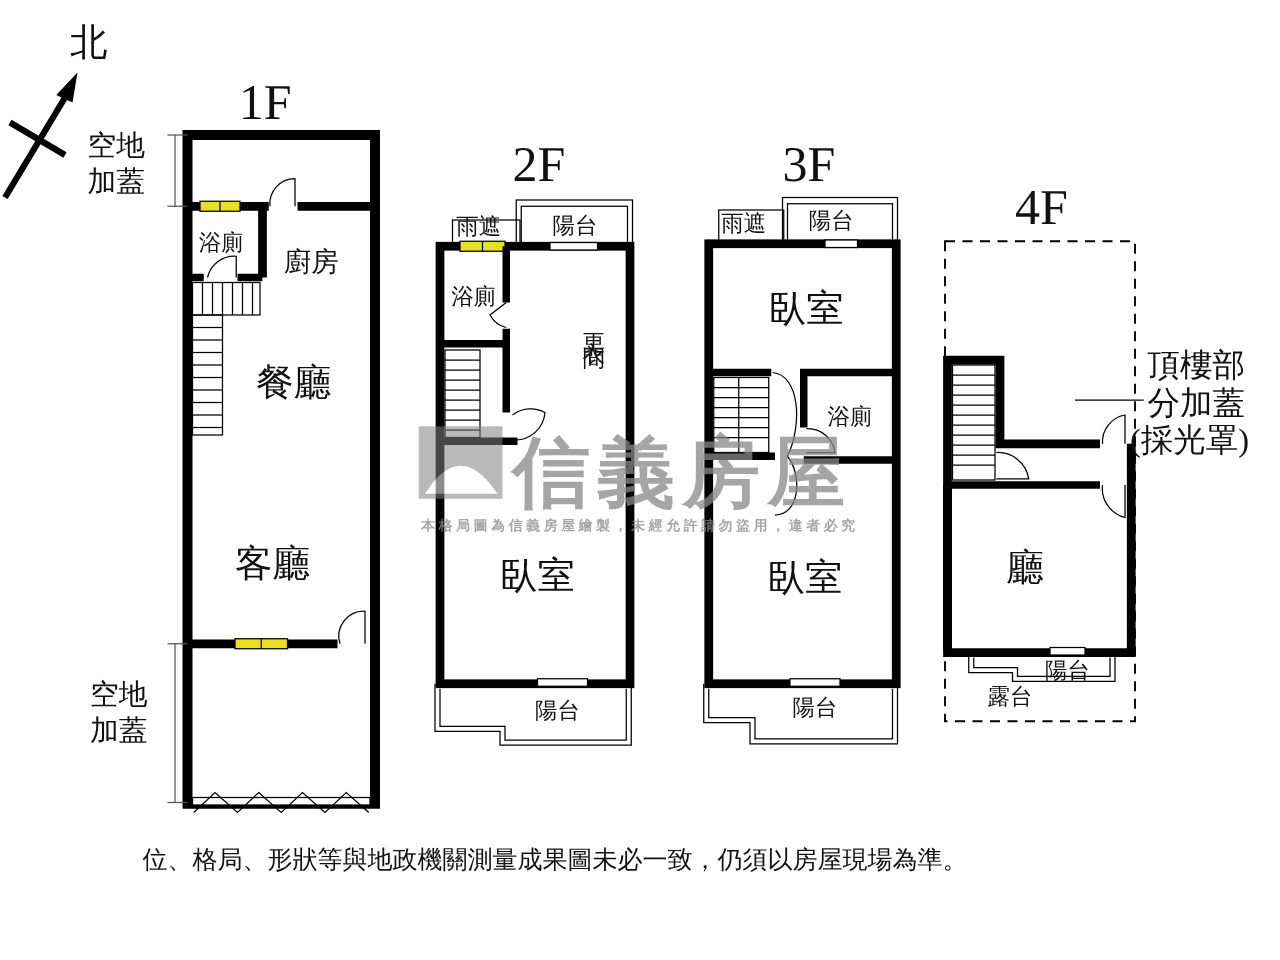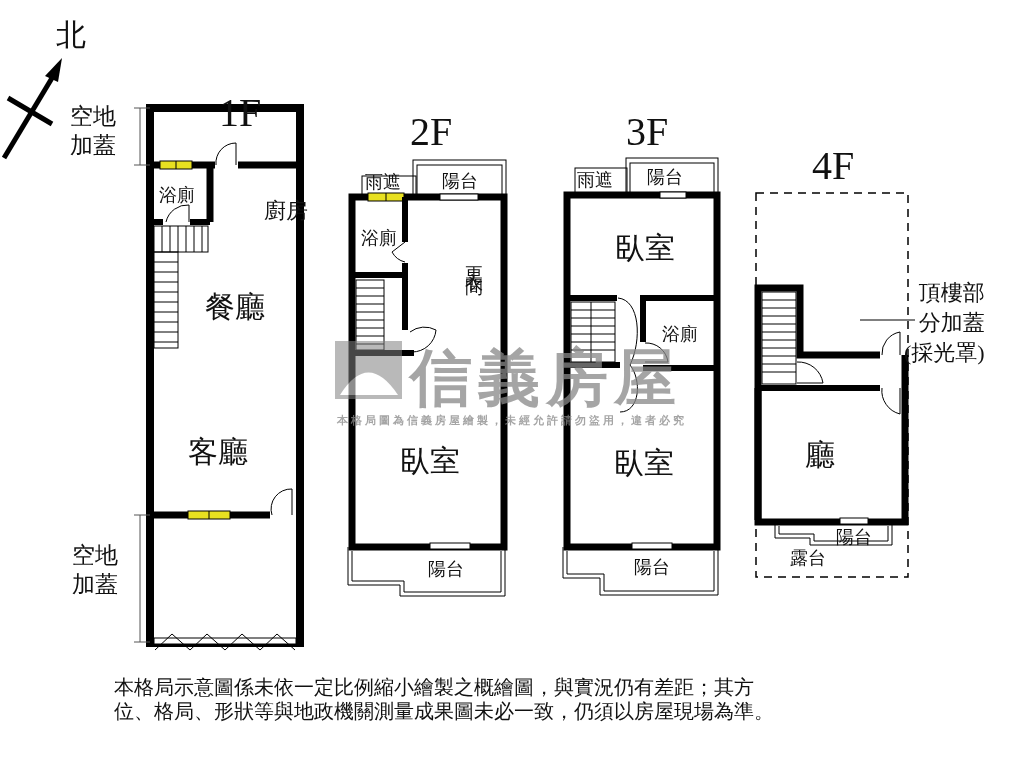--- a/index.html
+++ b/index.html
@@ -3,21 +3,21 @@
 <meta charset="utf-8">
 <style>
   html, body { margin: 0; padding: 0; background: #ffffff; }
   body { width: 1024px; height: 768px; position: relative; overflow: hidden;
          font-family: "DejaVu Serif", "Liberation Serif", serif; color: #111; }
   .abs { position: absolute; }
   svg.plan { position: absolute; left: 0; top: 0; }
   .floor-label { position: absolute; font-family: "Liberation Serif", serif; font-size: 40px; color: #111; line-height: 1; }
   .room { position: absolute; font-family: "DejaVu Sans", sans-serif; color: #111; line-height: 1; white-space: nowrap; }
   .r-lg { font-size: 30px; }
-  .r-md { font-size: 22px; margin-left: 37px; }
+  .r-md { font-size: 22px; }
   .r-sm { font-size: 18px; }
   .vert { writing-mode: vertical-rl; letter-spacing: 6px; }
   .note { position: absolute; font-family: Liberation Serif, serif; font-size: 23px; color: #111; line-height: 1.25; text-align: left; }
   .watermark { position: absolute; font-family: "DejaVu Sans", sans-serif; color: #888; opacity: 0.75; white-space: nowrap; font-weight: bold; }
   .disclaimer { position: absolute; left: 114px; top: 675px; width: 820px; font-family: "DejaVu Sans", sans-serif;
                 font-size: 20px; line-height: 24px; color: #111; }
   .disclaimer div { white-space: nowrap; }
 </style>
 </head>
 <body>
@@ -166,21 +166,21 @@
   </g>
 
   <g opacity="0.55">
     <rect x="335" y="341" width="67" height="58" fill="#808080"></rect>
     <path d="M 340 395 Q 368 350 398 395 Z" fill="#fff"></path>
   </g>
 </svg>
 
 <div class="abs room r-lg" style="left:56px;top:20px;">北</div>
 
-<div class="floor-label" style="left:219px;top:62px;margin-top:31px;">1F</div>
+<div class="floor-label" style="left:191px;top:62px;">1F</div>
 <div class="floor-label" style="left:410px;top:112px;">2F</div>
 <div class="floor-label" style="left:626px;top:112px;">3F</div>
 <div class="floor-label" style="left:812px;top:146px;">4F</div>
 
 <div class="note" style="left:70px;top:103px;">
   <div>空地</div>
   <div>加蓋</div>
 </div>
 <div class="note" style="left:72px;top:542px;">
   <div>空地</div>
@@ -203,25 +203,24 @@
 <div class="room r-sm" style="left:647px;top:168px;">陽台</div>
 <div class="room r-lg" style="left:615px;top:233px;">臥室</div>
 <div class="room r-sm" style="left:662px;top:325px;">浴廁</div>
 <div class="room r-lg" style="left:614px;top:448px;">臥室</div>
 <div class="room r-sm" style="left:634px;top:558px;">陽台</div>
 
 <div class="room r-lg" style="left:805px;top:440px;">廳</div>
 <div class="room r-sm" style="left:836px;top:528px;">陽台</div>
 <div class="room r-sm" style="left:790px;top:549px;">露台</div>
 
-<div class="note" style="left:918px;top:278px;text-align:right;font-size:22px;line-height:30px;">
+<div class="note" style="left:918px;top:278px;text-align:left;font-size:26px;line-height:30px;">
   <div>頂樓部</div>
   <div>分加蓋</div>
   <div style="margin-left:-14px;">(採光罩)</div>
 </div>
 
 <div class="watermark" style="left:410px;top:336px;font-size:62px;letter-spacing:6px;">信義房屋</div>
 <div class="watermark" style="left:337px;top:413px;font-size:11px;letter-spacing:3px;text-align:center;">本格局圖為信義房屋繪製，未經允許請勿盜用，違者必究</div>
 
 <div class="disclaimer">
-  <div>本格局示意圖係未依一定比例縮小繪製之概繪圖，與實況仍有差距；其方</div>
   <div>位、格局、形狀等與地政機關測量成果圖未必一致，仍須以房屋現場為準。</div>
 </div>
 
 </body></html>

